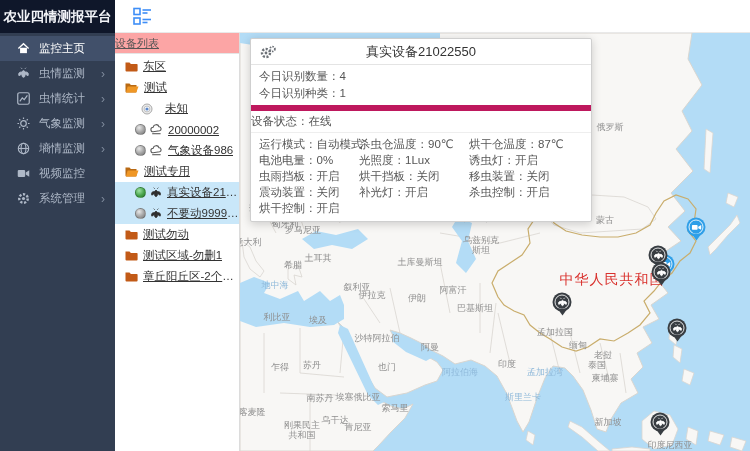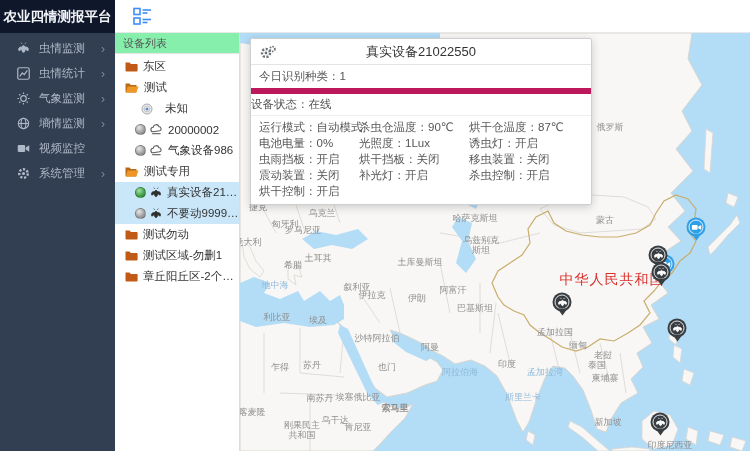--- a/index.html
+++ b/index.html
@@ -16,31 +16,31 @@
   .s-icon svg{width:13px;height:13px;display:block;}
   .s-label{font-size:11.5px;margin-left:9px;flex:1;}
   .chev{font-size:12px;color:#7e8a9c;margin-right:10px;line-height:1;}
 
   
   #topbar{position:absolute;left:115px;top:0;width:635px;height:33px;background:#ffffff;border-bottom:1px solid #e9e9e9;box-sizing:border-box;}
   #tree-toggle{position:absolute;left:18px;top:7px;width:19px;height:19px;cursor:pointer;}
 
   
   #device-panel{position:absolute;left:115px;top:33px;width:125px;height:418px;background:#fff;border-right:1px solid #dcdcdc;box-sizing:border-box;}
-  #panel-title{height:20px;line-height:20px;background:#86efac;border-bottom:1px solid #e5e5e5;color:#555;font-size:11px;padding-left:8px;}
+  #panel-title{height:20px;line-height:20px;background:#fca5a5;border-bottom:1px solid #e5e5e5;color:#555;font-size:11px;text-decoration:underline;}
   #tree{padding-top:2px;}
   .t-row{height:21px;display:flex;align-items:center;font-size:11.5px;color:#333;cursor:pointer;white-space:nowrap;overflow:hidden;}
   .t-row.sel{background:#c9e7f9;}
   .t-ind0{padding-left:10px;} .t-ind1{padding-left:20px;}
   .t-ic{display:inline-flex;align-items:center;justify-content:center;margin-right:5px;flex:0 0 auto;}
   .t-ic svg{display:block;}
   .sphere{width:11px;height:11px;border-radius:50%;margin-right:4px;flex:0 0 auto;border:1px solid rgba(0,0,0,.18);box-sizing:border-box;}
   .sphere.green{background:radial-gradient(circle at 35% 30%,#9fe3a4,#43a047 60%,#2e7d32);}
   .sphere.gray{background:radial-gradient(circle at 35% 30%,#e8e8e8,#9e9e9e 60%,#7c7c7c);}
-  .t-label{overflow:hidden;text-overflow:ellipsis;}
+  .t-label{overflow:hidden;text-overflow:ellipsis;text-decoration:underline;}
 
   
   #map{position:absolute;left:240px;top:33px;width:510px;height:418px;background:var(--sea,#b3dcf6);overflow:hidden;}
   #map svg.geo{position:absolute;left:0;top:0;}
   .map-label{position:absolute;transform:translate(-50%,-50%);font-size:9px;color:var(--lbl,#8f8f8f);white-space:pre-line;text-align:center;line-height:10px;pointer-events:none;}
   .map-label.red{color:var(--lblred,#d9302c);font-size:14px;letter-spacing:1px;}
   .map-label.water{color:var(--lblwater,#8fb9da);}
 
   .pin{position:absolute;width:19px;height:19px;border-radius:50%;transform:translate(-50%,-50%);cursor:pointer;}
   .pin .ring{position:absolute;inset:2px;border:1px solid rgba(255,255,255,.85);border-radius:50%;}
@@ -62,20 +62,29 @@
   .p-cell{white-space:nowrap;}
 </style>
 </head>
 <body>
 
 <div id="stage">
 
   <div id="sidebar">
     <div id="app-title">农业四情测报平台</div>
     <div id="side-menu">
+        <div class="side-item active">
+          <span class="s-icon">
+            <svg viewBox="0 0 14 14" fill="none" stroke="currentColor" stroke-width="1.4">
+              <path d="M1.5 7 L7 1.8 L12.5 7"></path>
+              <path d="M3.3 6.2 V12 H10.7 V6.2" fill="currentColor" stroke="none"></path>
+            </svg>
+          </span>
+          <span class="s-label">监控主页</span>
+        </div>
         <div class="side-item">
           <span class="s-icon">
             <svg viewBox="0 0 14 14" stroke="currentColor" fill="currentColor">
               <path d="M5.5 2 L4.3 0.8 M8.5 2 L9.7 0.8" stroke-width="1" fill="none"></path>
               <ellipse cx="7" cy="7.5" rx="1.8" ry="3.6"></ellipse>
               <path d="M5.2 5.5 C2.5 5 1 7 2.2 9.5 L5.2 7.5 Z"></path>
               <path d="M8.8 5.5 C11.5 5 13 7 11.8 9.5 L8.8 7.5 Z"></path>
             </svg>
           </span>
           <span class="s-label">虫情监测</span>
@@ -342,21 +351,21 @@
         <span class="map-label" style="left: 37px; top: 284px;">利比亚</span>
         <span class="map-label" style="left: 78px; top: 287px;">埃及</span>
         <span class="map-label" style="left: 137px; top: 305px;">沙特阿拉伯</span>
         <span class="map-label" style="left: 190px; top: 314px;">阿曼</span>
         <span class="map-label" style="left: 40px; top: 334px;">乍得</span>
         <span class="map-label" style="left: 72px; top: 332px;">苏丹</span>
         <span class="map-label" style="left: 147px; top: 334px;">也门</span>
         <span class="map-label water" style="left: 220px; top: 339px;">阿拉伯海</span>
         <span class="map-label" style="left: 80px; top: 365px;">南苏丹</span>
         <span class="map-label" style="left: 118px; top: 364px;">埃塞俄比亚</span>
-        <span class="map-label" style="left: 155px; top: 375px; font-weight: bold;">索马里</span>
+        <span class="map-label" style="left: 155px; top: 375px;">索马里</span>
         <span class="map-label" style="left: 12px; top: 379px;">喀麦隆</span>
         <span class="map-label" style="left: 95px; top: 387px;">乌干达</span>
         <span class="map-label" style="left: 118px; top: 394px;">肯尼亚</span>
         <span class="map-label" style="left: 62px; top: 397px;">刚果民主
 共和国</span>
         <span class="map-label" style="left: 267px; top: 315px; margin-top: 16px;">印度</span>
         <span class="map-label" style="left: 315px; top: 299px;">孟加拉国</span>
         <span class="map-label" style="left: 338px; top: 312px;">缅甸</span>
         <span class="map-label" style="left: 363px; top: 322px;">老挝</span>
         <span class="map-label" style="left: 357px; top: 332px;">泰国</span>
@@ -434,20 +443,21 @@
       <span id="p-gears">
         <svg viewBox="0 0 16 16" fill="none" stroke="currentColor">
           <circle cx="6" cy="8" r="4" stroke-width="2.4" stroke-dasharray="2.1 1.5"></circle>
           <circle cx="6" cy="8" r="1.4" fill="currentColor" stroke="none"></circle>
           <circle cx="12.5" cy="4" r="2.4" stroke-width="1.8" stroke-dasharray="1.4 1.1"></circle>
         </svg>
       </span>
       <span>真实设备21022550</span>
     </div>
     <div id="p-summary">
+        <div class="p-row">今日识别数量：4</div>
         <div class="p-row">今日识别种类：1</div>
       </div>
     <div id="p-statusline" class="p-row">设备状态：在线</div>
     <div id="p-grid">
         <div class="p-cell">运行模式：自动模式</div>
         <div class="p-cell">杀虫仓温度：90℃</div>
         <div class="p-cell">烘干仓温度：87℃</div>
         <div class="p-cell">电池电量：0%</div>
         <div class="p-cell">光照度：1Lux</div>
         <div class="p-cell">诱虫灯：开启</div>

